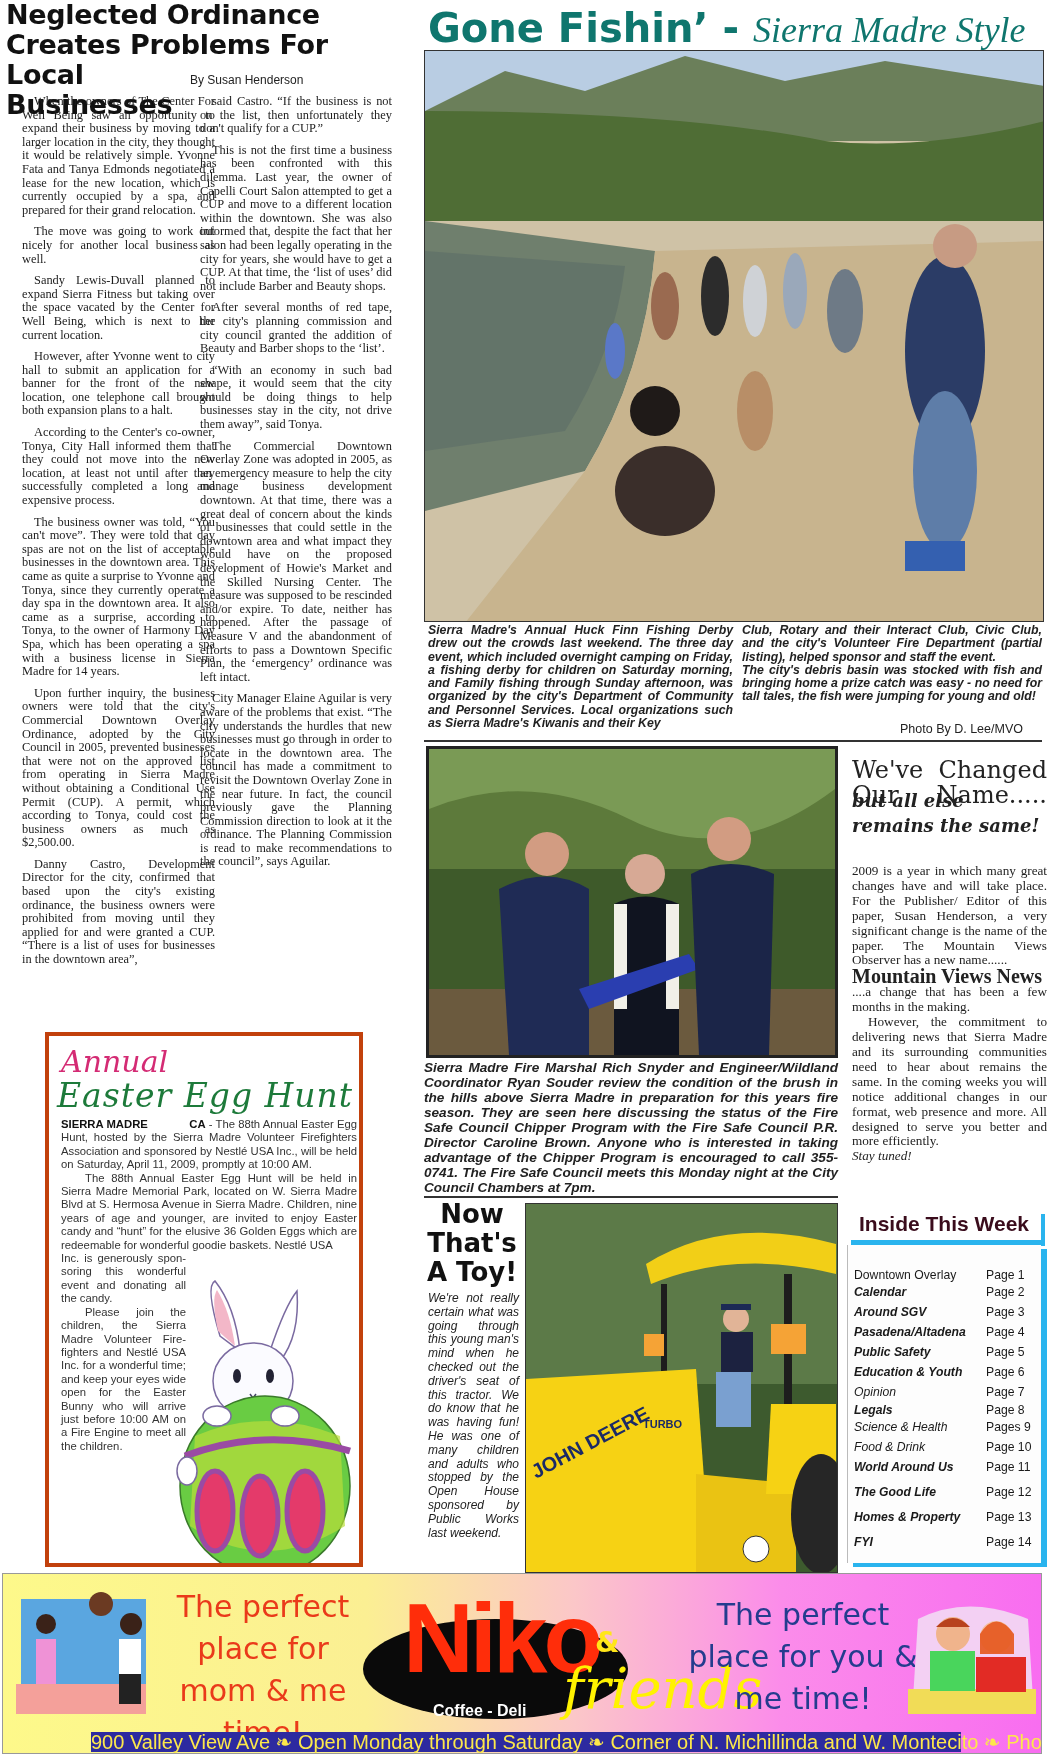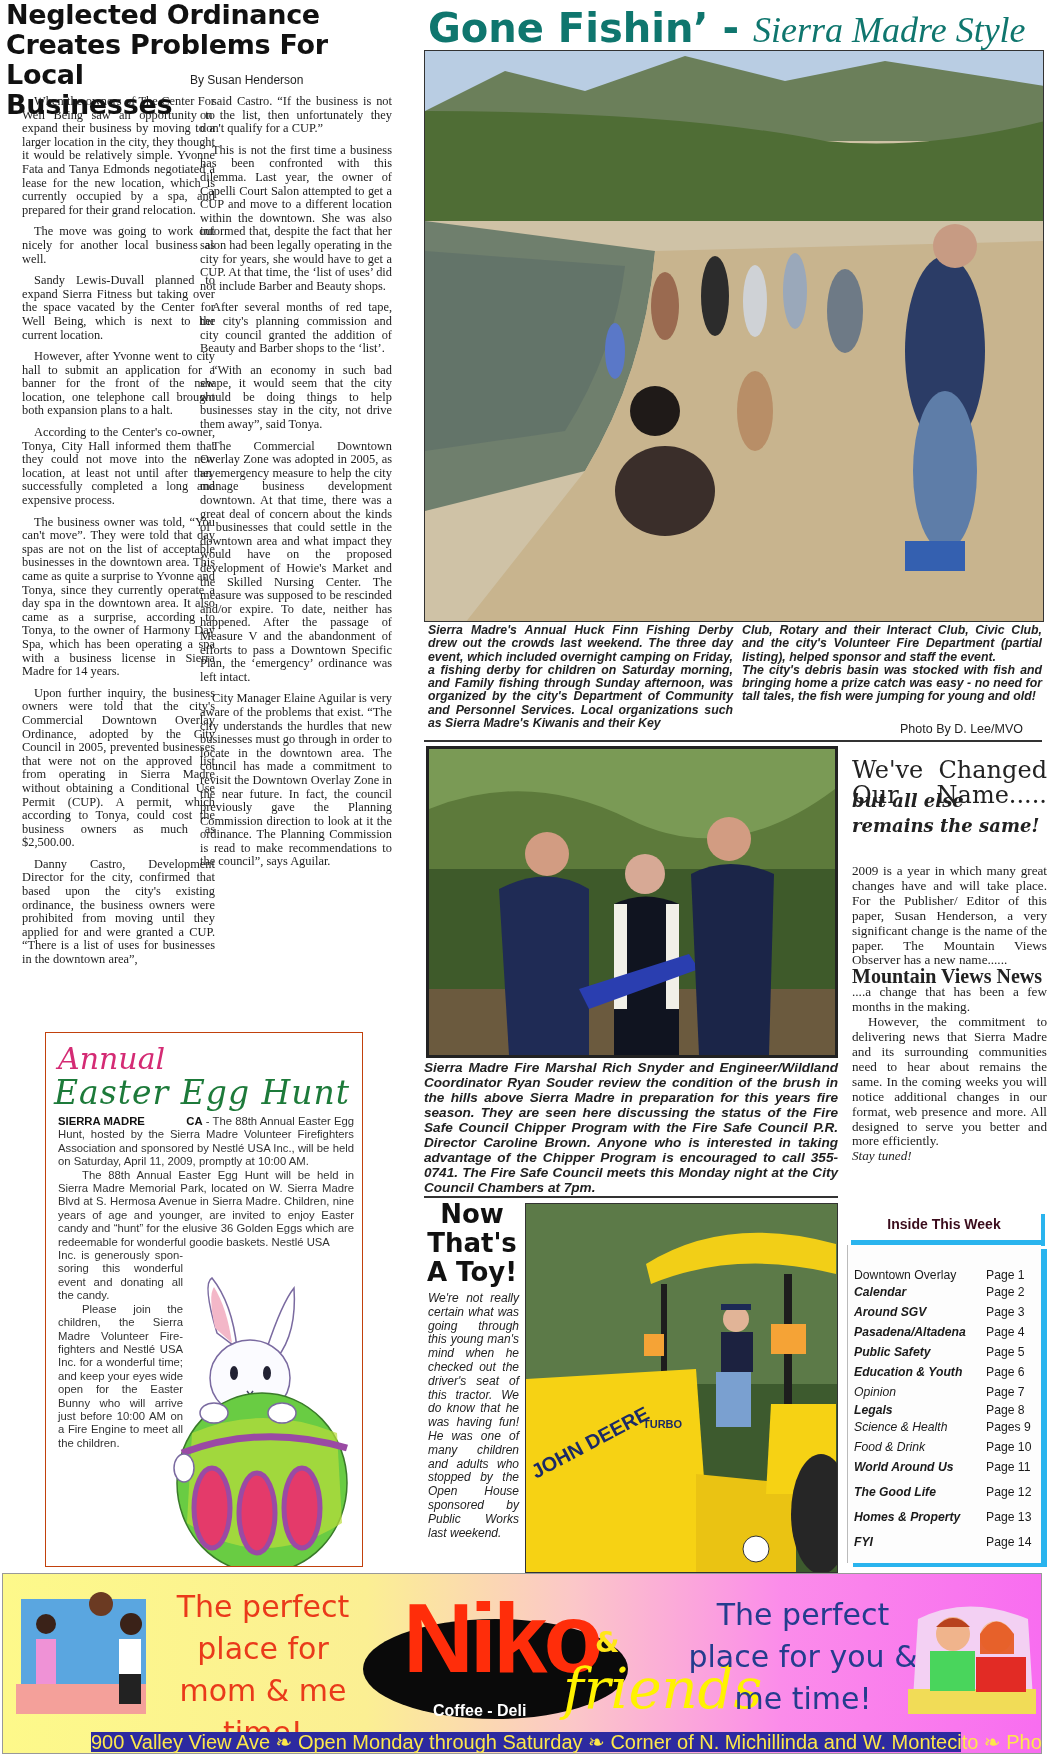--- a/index.html
+++ b/index.html
@@ -21,21 +21,21 @@
     font-family: "Liberation Serif", serif; font-size: 12.4px; line-height: 13.6px;
     text-align: justify; color: #1c1c1c;
   }
   .col p { text-indent: 12px; margin-bottom: 8px; }
   .col1 { left: 22px; top: 95px; width: 193px; height: 935px; overflow: hidden; }
   .col2 { left: 200px; top: 95px; width: 192px; height: 935px; overflow: hidden; }
 
   
   .easter {
     left: 45px; top: 1032px; width: 318px; height: 535px;
-    border: 1px solid #c2410c; background: #fff; overflow: hidden;
+    border: 4px solid #c2410c; background: #fff; overflow: hidden;
   }
   .easter-title1 {
     position: absolute; left: 12px; top: 8px;
     font-family: "DejaVu Serif", serif; font-style: italic; font-size: 30px; color: #d42b74;
   }
   .easter-title2 {
     position: absolute; left: 8px; top: 40px;
     font-family: "DejaVu Serif", serif; font-style: italic; font-size: 33px; color: #1d7a3a; letter-spacing: 1px;
   }
   .easter-body {
@@ -93,21 +93,21 @@
   .toy-body {
     left: 428px; top: 1292px; width: 91px;
     font-family: "Liberation Sans", sans-serif; font-style: italic; font-size: 12px; line-height: 13.8px; color: #222; text-align: justify;
   }
   .tractor-photo { left: 525px; top: 1203px; width: 313px; height: 370px; }
 
   
   .itw-head {
     left: 847px; top: 1208px; width: 194px; height: 32px;
     background: #fff; box-shadow: 4px 6px 0 #2ab4ee;
-    font-family: "Liberation Sans", sans-serif; font-weight: bold; font-size: 14px; color: #3a0c1c; text-align: center; line-height: 32px;
+    font-family: "Liberation Sans", sans-serif; font-weight: bold; font-size: 21px; color: #3a0c1c; text-align: center; line-height: 32px;
   }
   .itw-box {
     left: 847px; top: 1245px; width: 194px; height: 318px;
     background: #fdfdfd; border-left: 1px solid #bbb; box-shadow: 6px 4px 0 #2ab4ee;
   }
   .itw-list { position: absolute; left: 6px; top: 23px; width: 184px; font-family: "Liberation Sans", sans-serif; font-size: 12.2px; color: #1a1a1a; }
   .itw-row { display: flex; justify-content: space-between; }
   .itw-row .pg { width: 52px; font-style: normal; font-weight: normal; }
   .itw-row.bold .name { font-weight: bold; font-style: italic; }
   .itw-row.ital .name { font-style: italic; }

